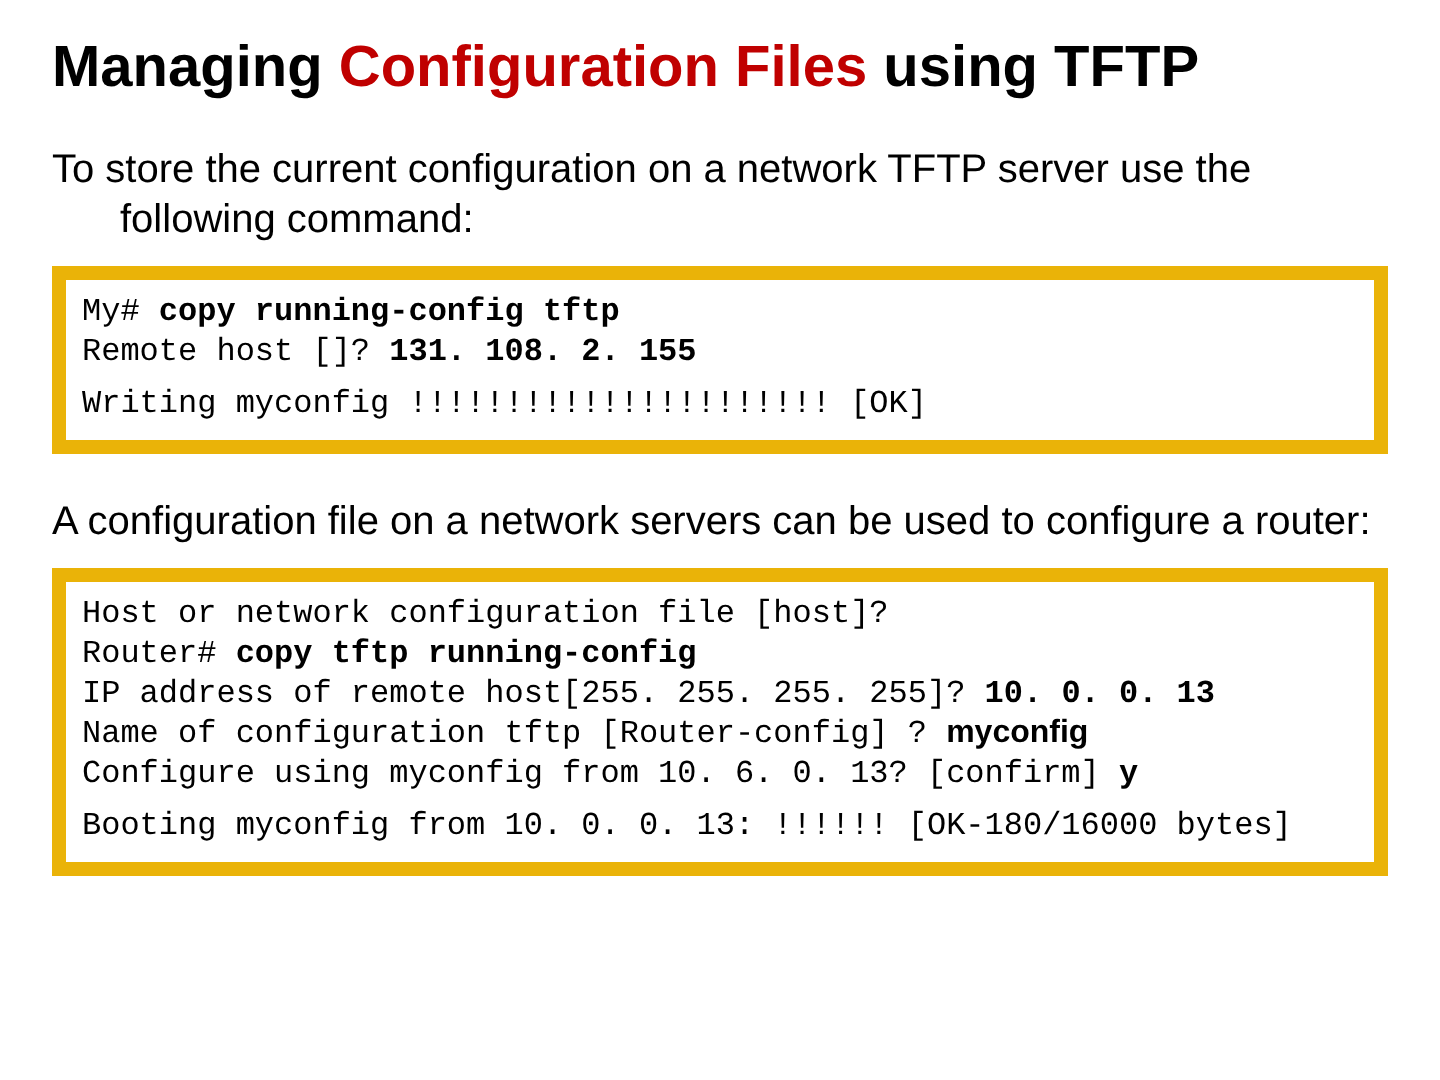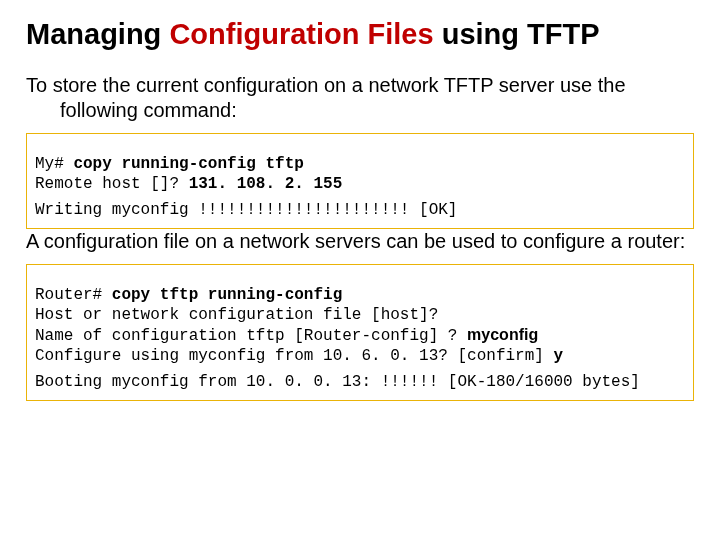--- a/index.html
+++ b/index.html
@@ -20,25 +20,26 @@
   .intro {
     font-size: 20px;
     margin-bottom: 10px;
     line-height: 1.25;
   }
   .indent-hang {
     padding-left: 34px;
     text-indent: -34px;
   }
   .codebox {
-    border: 1px solid #eab308;
-    padding: 20px 8px 8px 8px;
+    border: 7px solid #eab308;
+    padding: 6px 8px 8px 8px;
     font-family: "Courier New", Courier, monospace;
     font-size: 16px;
     line-height: 1.25;
+    margin-bottom: 22px;
     white-space: normal;
   }
   .codebox .line { display: block; }
   .b { font-weight: bold; }
   .sans-b { font-family: Arial, Helvetica, sans-serif; font-weight: bold; }
   .spacer { height: 6px; }
   .hang {
     padding-left: 162px;
     text-indent: -162px;
   }
@@ -63,24 +64,27 @@
   <span class="line">
     <span>Remote host []? </span><span class="b">131. 108. 2. 155</span>
   </span>
   <div class="spacer"></div>
   <span class="line hang">Writing myconfig !!!!!!!!!!!!!!!!!!!!!! [OK]</span>
 </div>
 
 <p class="intro">A configuration file on a network servers can be used to configure a router:</p>
 
 <div class="codebox">
+  <span class="line">Host or network configuration file [host]?</span>
   <span class="line">
     <span>Router# </span><span class="b">copy tftp running-config</span>
   </span>
-  <span class="line">Host or network configuration file [host]?</span>
+  <span class="line">
+    <span>IP address of remote host[255. 255. 255. 255]? </span><span class="b">10. 0. 0. 13</span>
+  </span>
   <span class="line">
     <span>Name of configuration tftp [Router-config] ? </span><span class="sans-b">myconfig</span>
   </span>
   <span class="line">
     <span>Configure using myconfig from 10. 6. 0. 13? [confirm] </span><span class="b">y</span>
   </span>
   <div class="spacer"></div>
   <span class="line hang2">Booting myconfig from 10. 0. 0. 13: !!!!!! [OK-180/16000 bytes]</span>
 </div>
 

